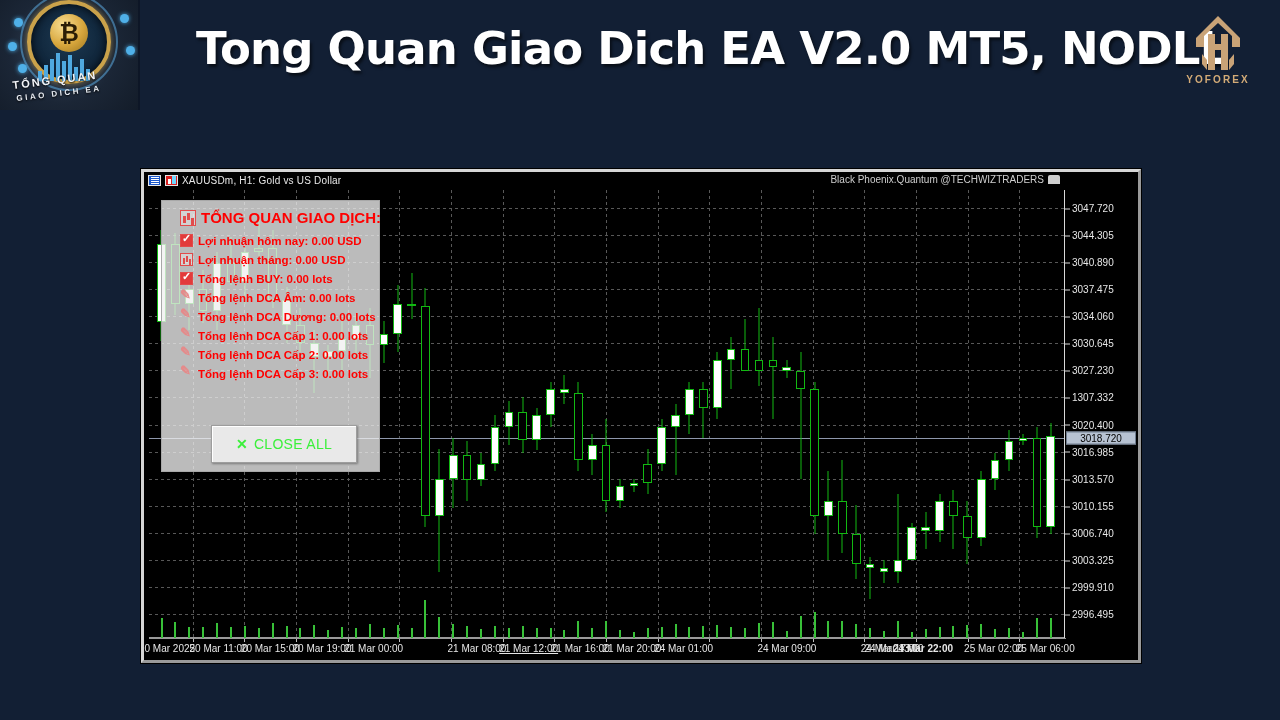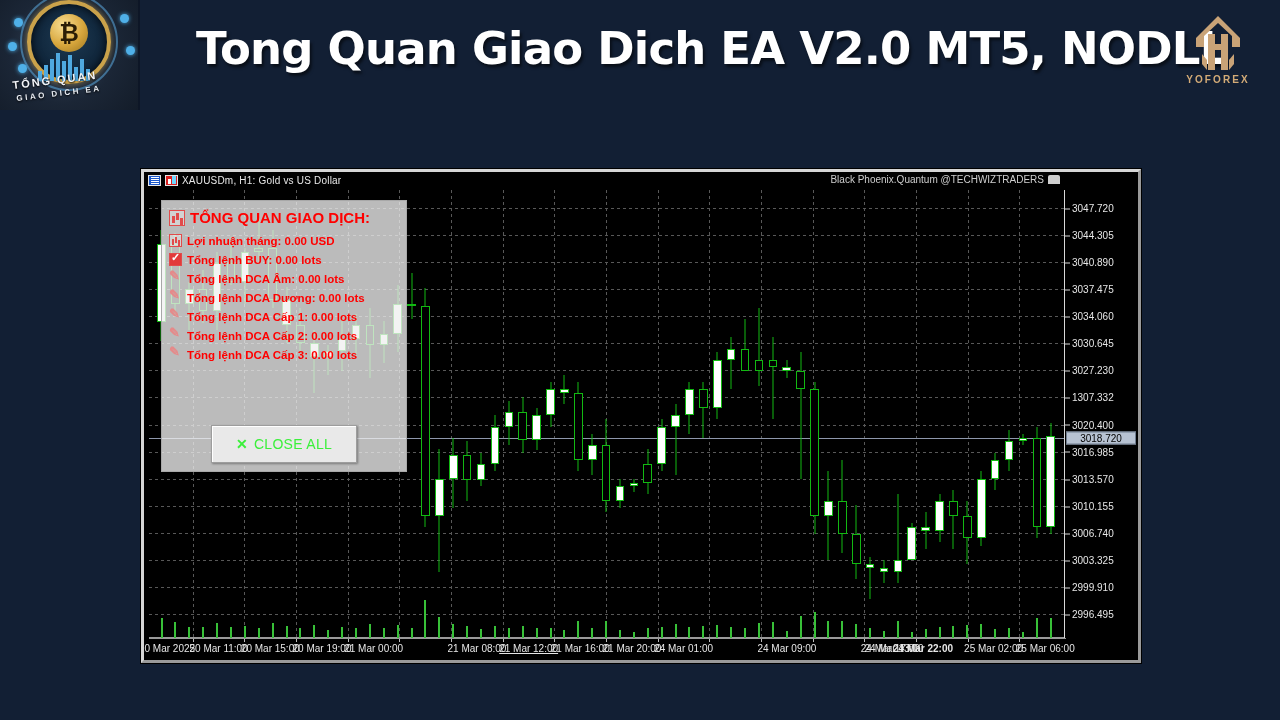--- a/index.html
+++ b/index.html
@@ -121,23 +121,23 @@
   #current-price { position:absolute; right:2px; width:70px; background:#b7c2d2; color:#000;
      font-size:10px; text-align:center; transform:translateY(-50%); border:1px solid #6f7c8e; }
   
   #time-scale { position:absolute; left:5px; right:72px; bottom:0; height:22px;
      background:#000; border-top:1px solid #9a9a9a; }
   .tl { position:absolute; top:4px; color:#e6e6e6; font-size:10px; white-space:nowrap;
      transform:translateX(-50%); }
   .tt { position:absolute; top:0; width:1px; height:3px; background:#bdbdbd; }
   
   #ea-panel {
-    position:absolute; left:17px; top:28px; width:246px; height:272px;
+    position:absolute; left:17px; top:28px; width:219px; height:272px;
     background: rgba(240,240,240,.78);
-    border:1px solid #a8a8a8; z-index:6;
+    border:1px solid #a8a8a8; z-index:6;padding-left:11px;
   }
   #ea-panel-title {
     display:flex; align-items:center; gap:5px; margin:8px 0 6px 7px;
     color:#ff0000; font-size:15px; font-weight:bold; white-space:nowrap;
   }
   .icn { width:13px; height:13px; flex:0 0 13px; position:relative; display:inline-block; }
   .icn-chart { border:1px solid #e24b4b; background:rgba(255,255,255,.35); }
   .icn-chart:before{ content:""; position:absolute; left:2px; bottom:1px; width:2px; height:6px; background:#e24b4b;
      box-shadow:3px -2px 0 #e24b4b, 6px 1px 0 #e24b4b; }
   .icn-chart.big { width:16px;height:16px;flex:0 0 16px; }
@@ -654,20 +654,24 @@
         <div class="tt" style="left: 870.423px;"></div>
       </div>
 
     <div id="ea-panel">
       <div id="ea-panel-title">
         <span class="icn icn-chart big"></span>
         <span>TỔNG QUAN GIAO DỊCH:</span>
       </div>
       <div id="ea-rows">
           <div class="ea-row">
+            <span class="icn icn-check"></span>
+            <span>Lợi nhuận hôm nay: 0.00 USD</span>
+          </div>
+          <div class="ea-row">
             <span class="icn icn-chart"></span>
             <span>Lợi nhuận tháng: 0.00 USD</span>
           </div>
           <div class="ea-row">
             <span class="icn icn-check"></span>
             <span>Tổng lệnh BUY: 0.00 lots</span>
           </div>
           <div class="ea-row">
             <span class="icn icn-pen"></span>
             <span>Tổng lệnh DCA Âm: 0.00 lots</span>

